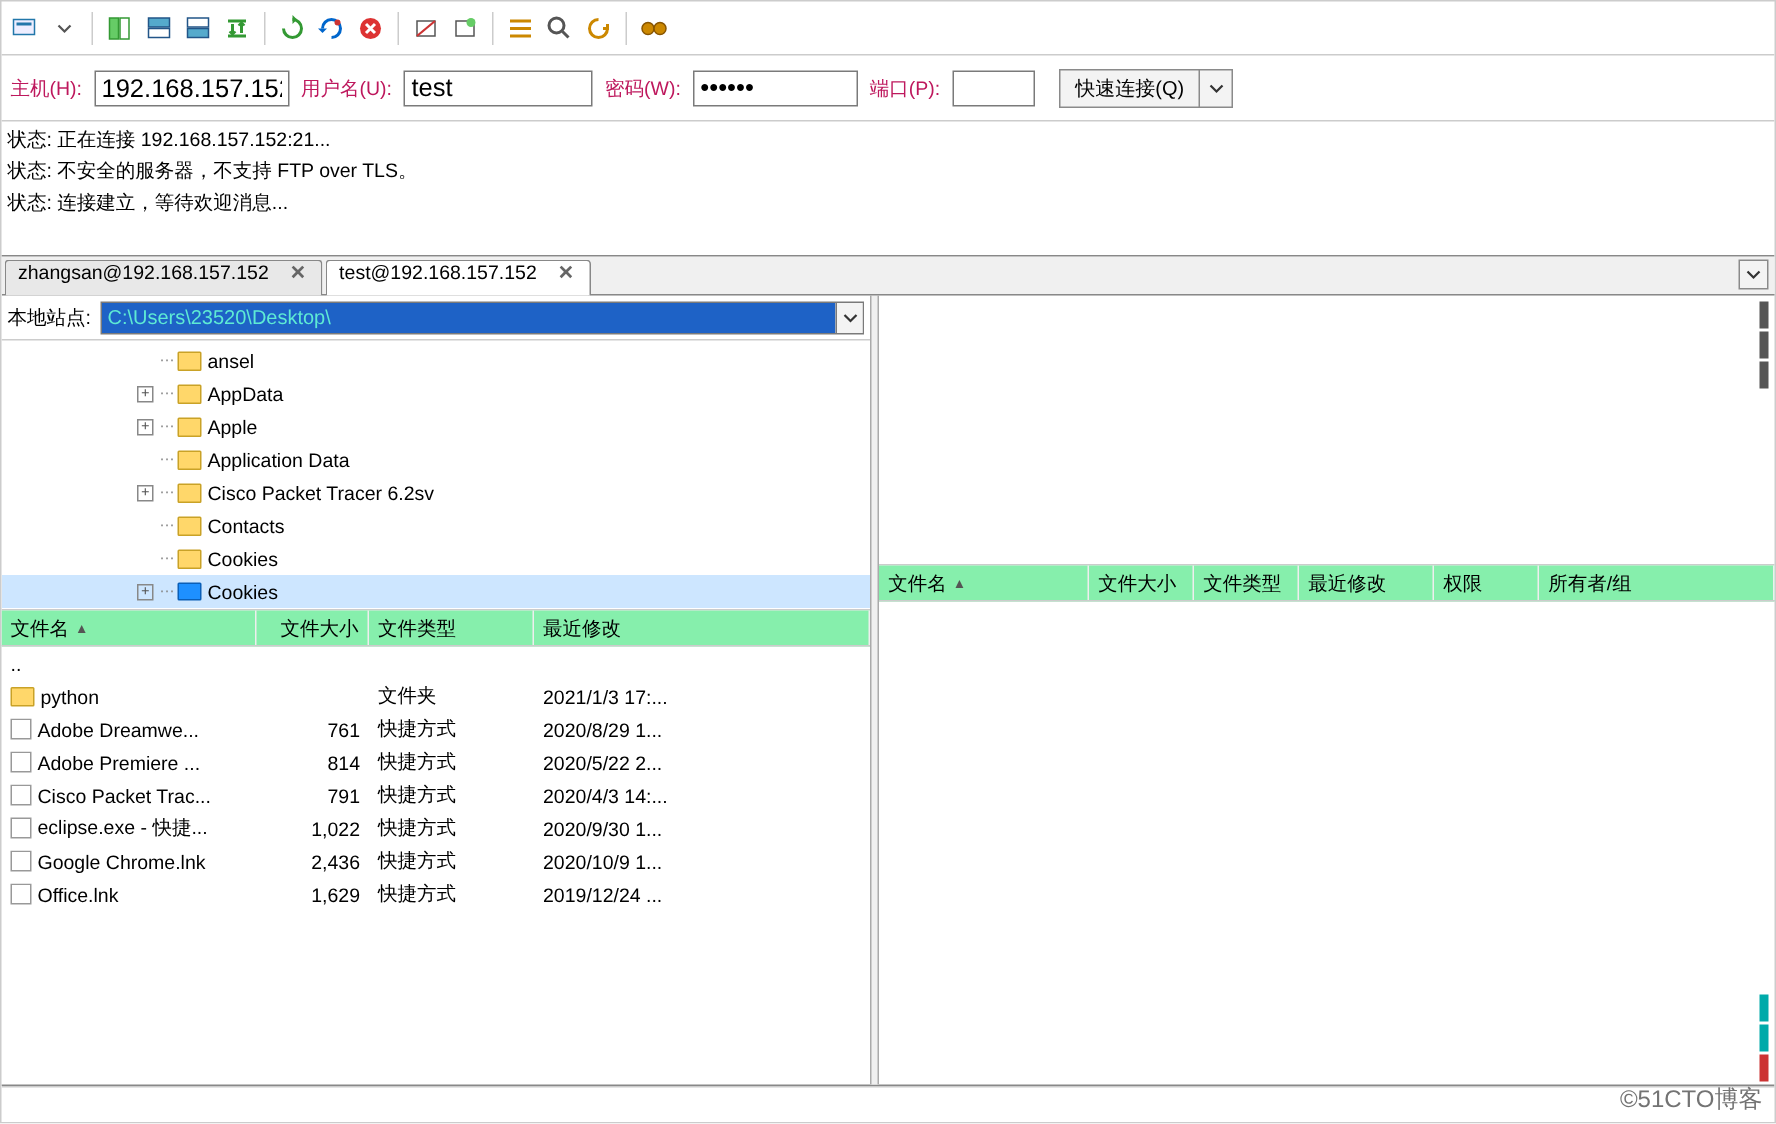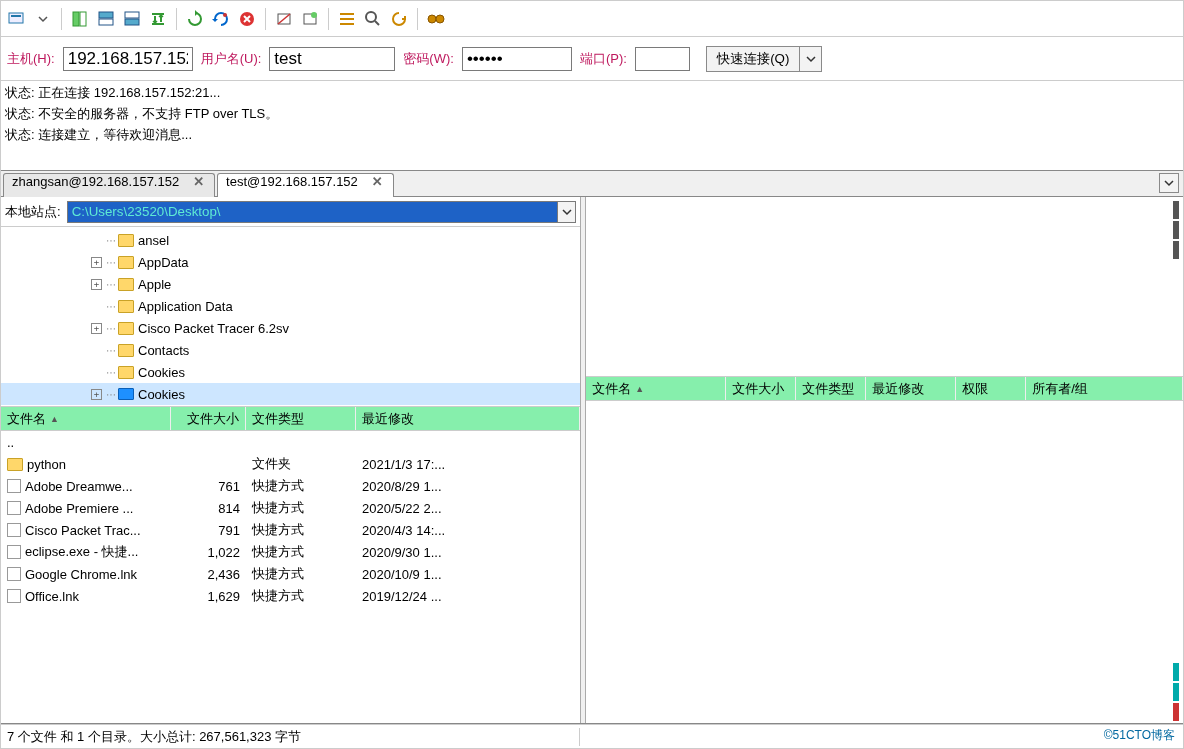--- a/index.html
+++ b/index.html
@@ -59,21 +59,21 @@
   .c-name{width:170px;display:flex;align-items:center;gap:4px;}
   .c-size{width:75px;text-align:right;}
   .c-type{width:110px;}
   .c-date{flex:1;}
   .fico{width:14px;height:14px;display:inline-block;border:1px solid #999;background:#fff;}
   .right-empty{flex:1;display:flex;align-items:flex-start;justify-content:center;padding-top:60px;color:#000;}
   
   .status{height:24px;display:flex;align-items:center;border-top:1px solid #ccc;}
   .status .sleft{flex:0 0 49%;padding:0 6px;border-right:1px solid #ccc;}
   .status .sright{flex:1;padding:0 6px;}
-  .watermark{position:absolute;right:8px;bottom:4px;color:#0369a1;font-size:12px;}
+  .watermark{position:absolute;right:8px;bottom:4px;color:#737373;font-size:16px;}
   
   .sidebars{position:absolute;right:3px;top:200px;width:8px;height:520px;display:flex;flex-direction:column;gap:2px;align-items:center;}
   .sidebars .b{width:6px;height:18px;background:#555;}
   .sidebars .b.teal{background:#0aa;}
   .sidebars .b.red{background:#c33;}
   svg{display:block;}
 </style>
 </head>
 <body>
 
@@ -379,21 +379,20 @@
         <div class="col" style="width:70px">文件大小</div>
         <div class="col" style="width:70px">文件类型</div>
         <div class="col" style="width:90px">最近修改</div>
         <div class="col" style="width:70px">权限</div>
         <div class="col" style="flex:1">所有者/组</div>
       </div>
     </div>
   </div>
 
   <div class="status">
-    <div class="sleft">7 个文件 和 1 个目录。大小总计: 267,561,323 字节</div>
   </div>
 
   <div class="watermark">©51CTO博客</div>
 
   <div class="sidebars">
     <div class="b"></div>
       <div class="b"></div>
       <div class="b"></div>
     <div style="flex:1"></div>
     <div class="b teal"></div>

